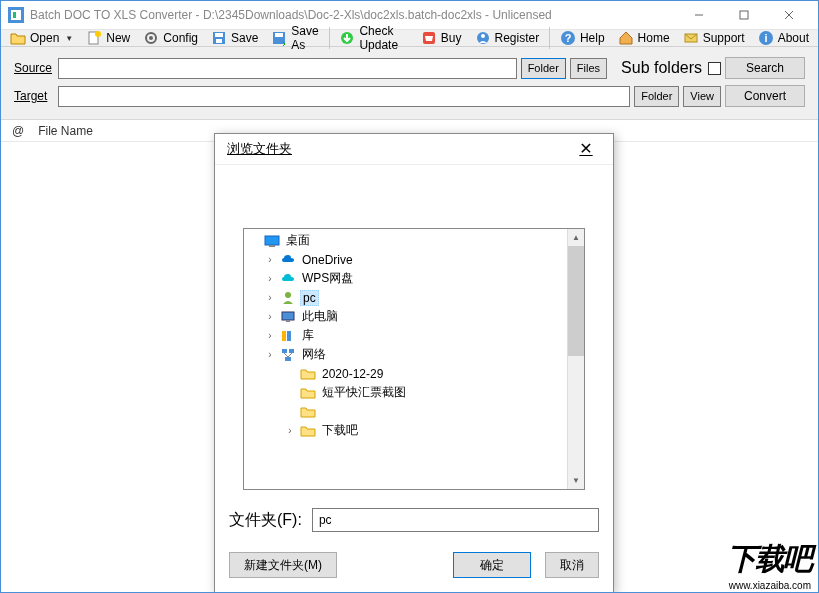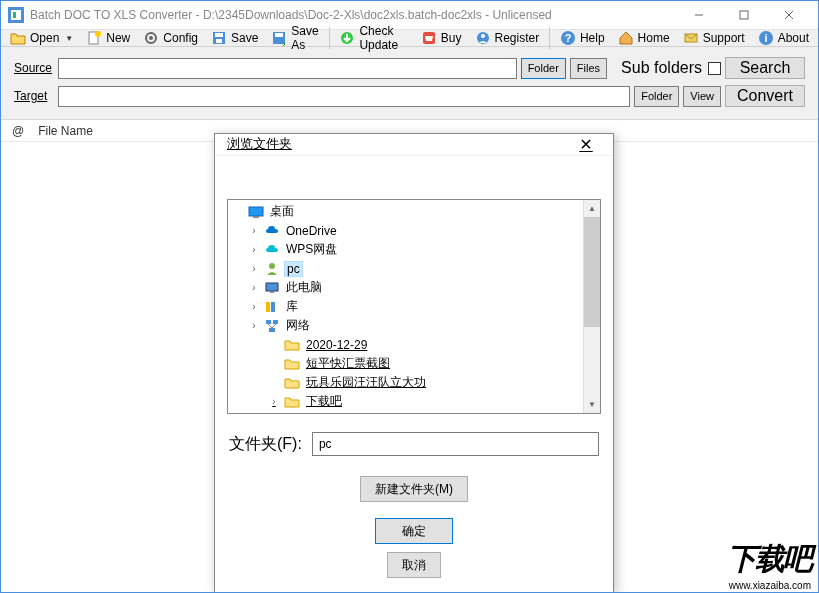--- a/index.html
+++ b/index.html
@@ -19,53 +19,53 @@
 .tsep { width: 1px; height: 22px; background: #c8c8c8; margin: 0 3px; }
 .tbtn .drop { font-size: 8px; color: #333; margin-left: 2px; }
 
 
 .formarea { padding: 10px 14px 6px 14px; background: #f0f0f0; border-bottom: 1px solid #d8d8d8; }
 .frow { display: flex; align-items: center; margin-bottom: 6px; gap: 4px; }
 .frow .flabel { width: 40px; font-size: 12px; text-decoration: underline; }
 .frow .finput { flex: 1; height: 21px; border: 1px solid #7a7a7a; padding: 0 4px; font-size: 12px; }
 .frow .fbtn { height: 21px; padding: 0 6px; font-size: 11px; border: 1px solid #7a7a7a; background: #e1e1e1; cursor: pointer; }
 .frow .fbtn.hl { border: 1px solid #0078d7; }
-.frow .bigbtn { width: 80px; height: 22px; font-size: 16px; border: 1px solid #adadad; background: #e1e1e1; cursor: pointer; margin-left: auto; }
+.frow .bigbtn { width: 80px; height: 22px; font-size: 12px; border: 1px solid #adadad; background: #e1e1e1; cursor: pointer; margin-left: auto; }
 .frow .chklbl { font-size: 16px; margin-left: 10px; display: flex; align-items: center; gap: 6px; }
 .frow .chk { width: 13px; height: 13px; border: 1px solid #333; background: #fff; }
 
 
 .listhdr { height: 22px; background: #fff; border-bottom: 1px solid #e8e8e8; display: flex; align-items: center; padding-left: 12px; gap: 14px; font-size: 12px; color: #333; }
 
 
 .dialog { position: absolute; left: 214px; top: 133px; width: 400px; height: 460px; background: #fff; border: 1px solid #888; box-shadow: 2px 2px 10px rgba(0,0,0,0.25); display: flex; flex-direction: column; }
 .dlgtitle { height: 34px; display: flex; align-items: center; padding: 0 12px; font-size: 13px; border-bottom: 1px solid #eee; text-decoration: underline; }
 .dlgtitle .spacer { flex: 1; }
 .dlgtitle .closex { font-size: 16px; cursor: pointer; width: 30px; text-align: center; }
 .dlgspacer { height: 70px; }
-.treebox { margin: 0 12px; border: 1px solid #888; height: 289px; display: flex; }
+.treebox { margin: 0 28px; border: 1px solid #888; height: 289px; display: flex; }
 .treecontent { flex: 1; overflow: hidden; padding: 2px 0; font-size: 12px; }
 .treerow { display: flex; align-items: center; height: 19px; padding-left: 6px; cursor: pointer; }
 .treerow .exp { width: 12px; font-size: 10px; color: #666; text-align: center; }
 .treerow .ticon { width: 16px; height: 16px; margin: 0 4px; flex-shrink: 0; }
 .treerow.sel .tlabel { background: #cce8ff; border: 1px dotted #99d1ff; padding: 0 2px; }
 .treerow .tlabel { padding: 1px 2px; }
 .treerow.depth0 { padding-left: 4px; }
 .treerow.depth1 { padding-left: 20px; }
-.treerow.depth2 { padding-left: 40px; text-decoration: underline; }
+.treerow.depth2 { padding-left: 40px; }
 .scrolltrack { width: 17px; background: #f0f0f0; border-left: 1px solid #ddd; position: relative; }
 .scrollup, .scrolldown { height: 17px; background: #f0f0f0; display: flex; align-items: center; justify-content: center; font-size: 8px; color: #666; }
 .scrollthumb { position: absolute; top: 17px; left: 0; right: 0; height: 110px; background: #cdcdcd; }
 .scrolldown { position: absolute; bottom: 0; left: 0; right: 0; }
 
 .dlgfield { display: flex; align-items: center; margin: 18px 14px 0 14px; gap: 10px; }
 .dlgfield .lbl { font-size: 16px; }
 .dlgfield input { flex: 1; height: 24px; border: 1px solid #7a7a7a; padding: 0 6px; font-size: 12px; }
 
-.dlgbtns { display: flex; align-items: center; margin: 20px 14px 14px 14px; gap: 8px; flex-direction: column; }
+.dlgbtns { display: flex; align-items: center; margin: 20px 14px 14px 14px; gap: 14px; }
 .dlgbtn { height: 26px; border: 1px solid #adadad; background: #e1e1e1; font-size: 12px; cursor: pointer; padding: 0 14px; }
 .dlgbtn.def { border: 1px solid #0078d7; padding: 0 26px; }
 .dlgbtns .gap { flex: 1; }
 
 
 .watermark { position: absolute; right: 0; bottom: 0; font-size: 30px; font-weight: 900; color: #000; font-style: italic; letter-spacing: -2px; padding: 2px 8px; }
 .watermark .sub { font-size: 10px; font-weight: normal; letter-spacing: 0; display: block; text-align: right; font-style: normal; }
 
 
 .appborder { position: absolute; inset: 0; border: 1px solid #4a90d9; pointer-events: none; }
@@ -342,21 +342,20 @@
           </span>
         <span class="tlabel">短平快汇票截图</span>
       </div>
       <div class="treerow depth2">
         <span class="exp"></span>
         <span class="ticon">
             <svg viewBox="0 0 16 16">
               <path d="M1 4 h5 l1 2 h8 v7 h-14 z" fill="#ffe082" stroke="#d4a500"></path>
             </svg>
           </span>
-        <span class="tlabel">玩具乐园汪汪队立大功</span>
       </div>
       <div class="treerow depth2">
         <span class="exp">›</span>
         <span class="ticon">
             <svg viewBox="0 0 16 16">
               <path d="M1 4 h5 l1 2 h8 v7 h-14 z" fill="#ffe082" stroke="#d4a500"></path>
             </svg>
           </span>
         <span class="tlabel">下载吧</span>
       </div>

